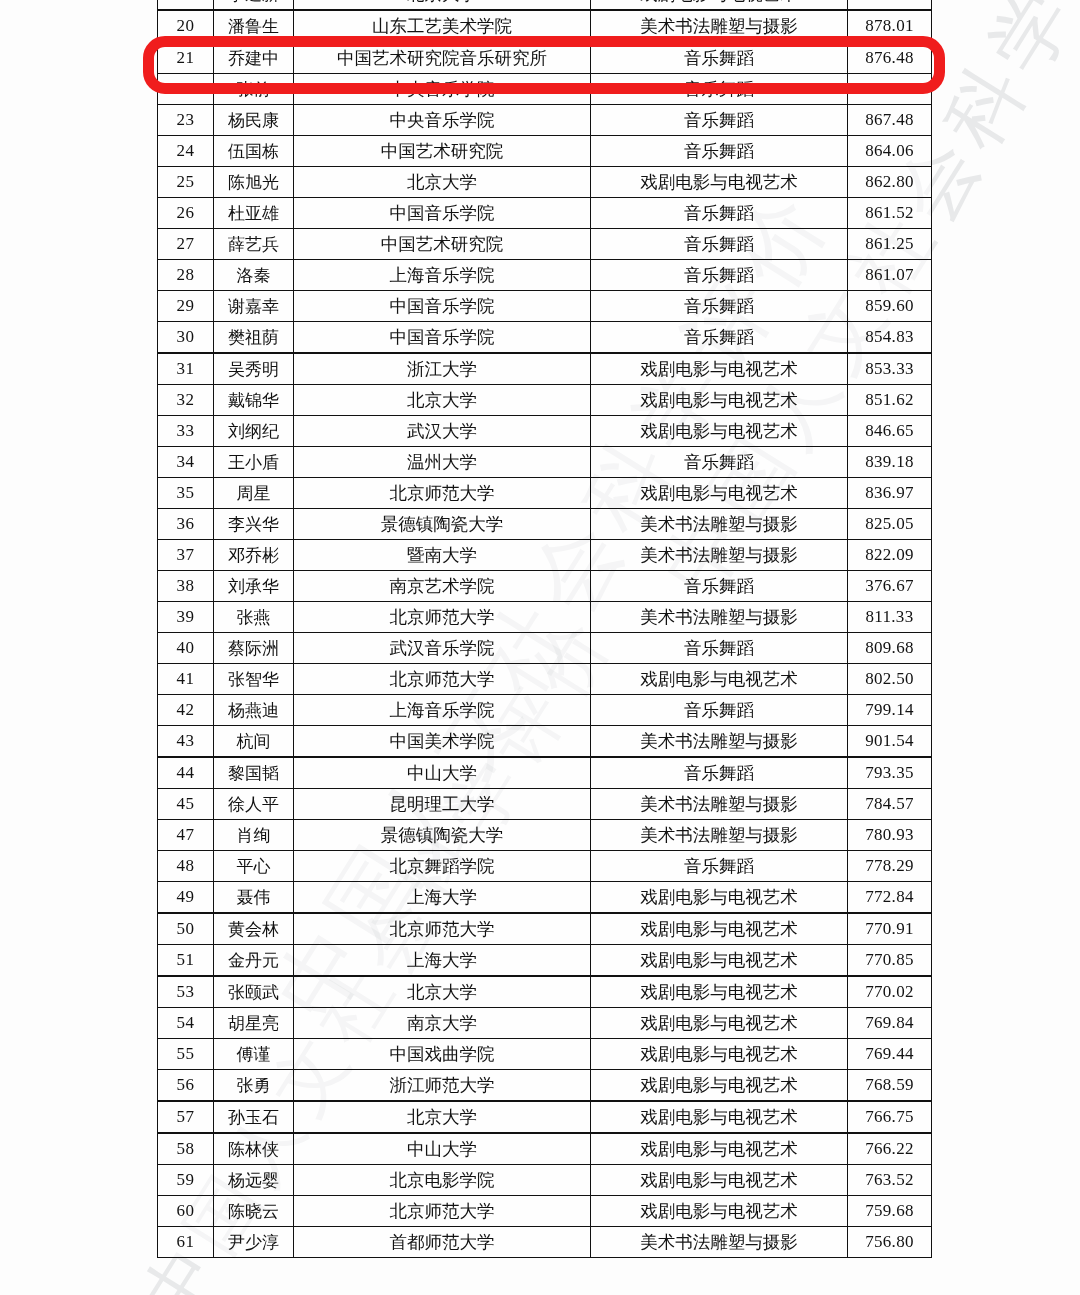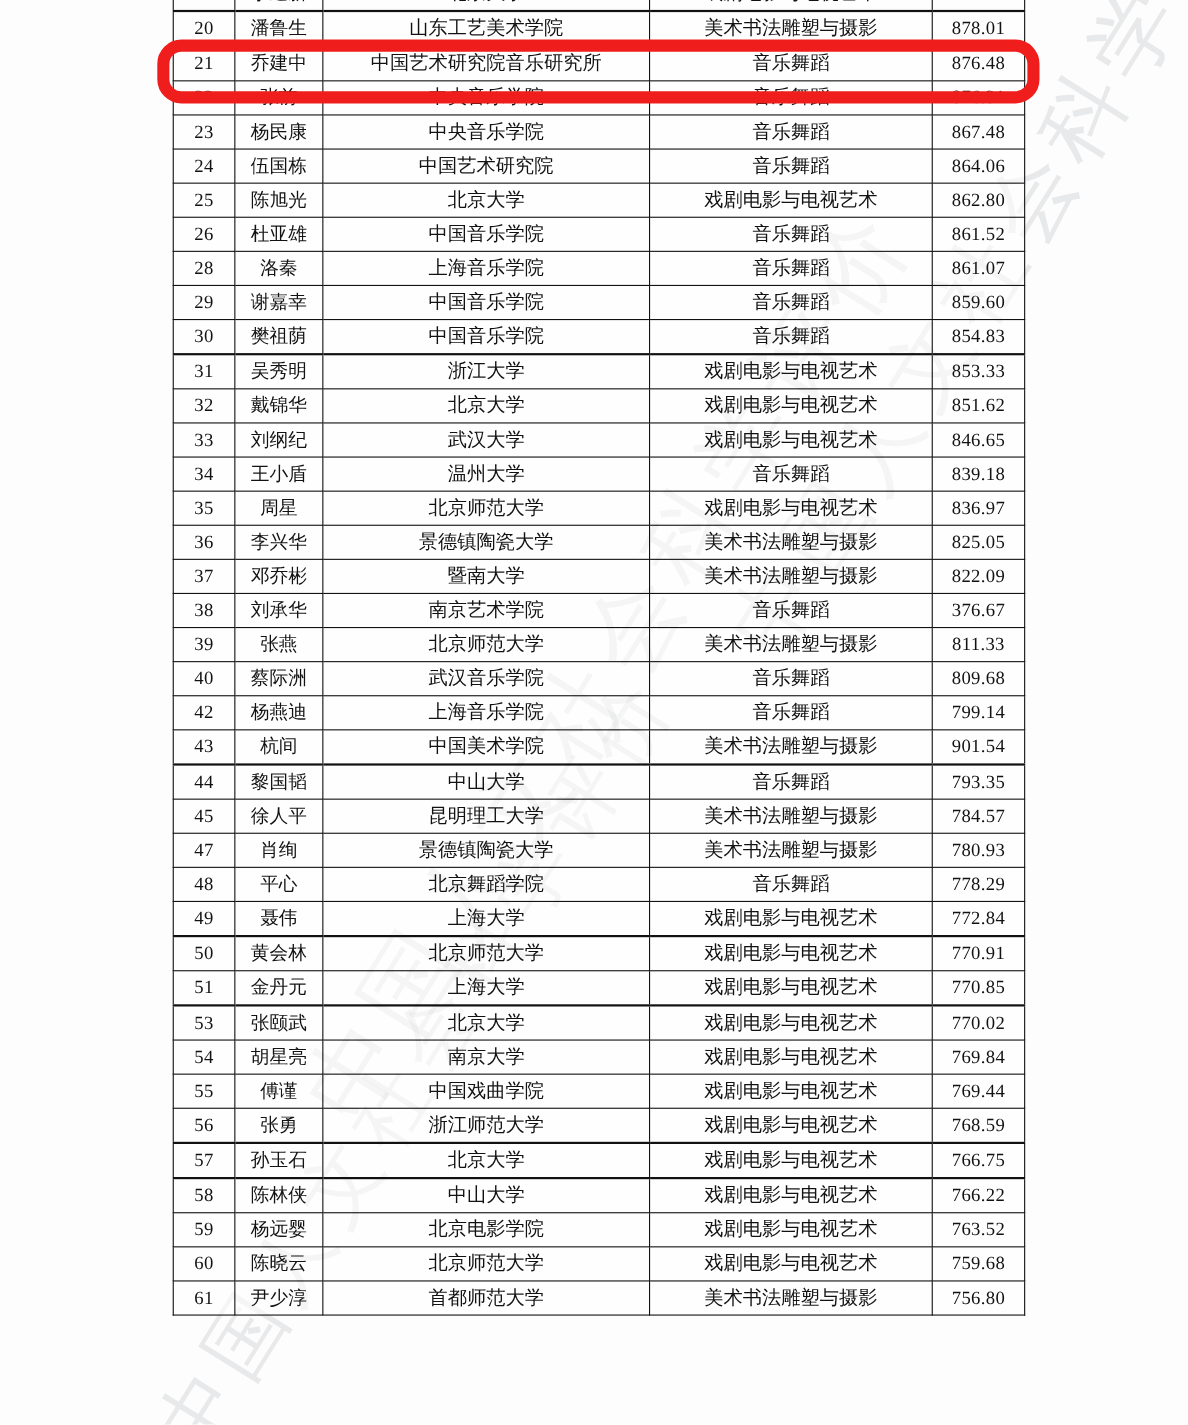--- a/index.html
+++ b/index.html
@@ -200,20 +200,27 @@
             <td class="cell-score">862.80</td>
           </tr>
           <tr>
             <td class="cell-rank">26</td>
             <td class="cell-name">杜亚雄</td>
             <td class="cell-inst">中国音乐学院</td>
             <td class="cell-disc">音乐舞蹈</td>
             <td class="cell-score">861.52</td>
           </tr>
           <tr>
+            <td class="cell-rank">27</td>
+            <td class="cell-name">薛艺兵</td>
+            <td class="cell-inst">中国艺术研究院</td>
+            <td class="cell-disc">音乐舞蹈</td>
+            <td class="cell-score">861.25</td>
+          </tr>
+          <tr>
             <td class="cell-rank">28</td>
             <td class="cell-name">洛秦</td>
             <td class="cell-inst">上海音乐学院</td>
             <td class="cell-disc">音乐舞蹈</td>
             <td class="cell-score">861.07</td>
           </tr>
           <tr>
             <td class="cell-rank">29</td>
             <td class="cell-name">谢嘉幸</td>
             <td class="cell-inst">中国音乐学院</td>
@@ -291,20 +298,27 @@
             <td class="cell-score">811.33</td>
           </tr>
           <tr>
             <td class="cell-rank">40</td>
             <td class="cell-name">蔡际洲</td>
             <td class="cell-inst">武汉音乐学院</td>
             <td class="cell-disc">音乐舞蹈</td>
             <td class="cell-score">809.68</td>
           </tr>
           <tr>
+            <td class="cell-rank">41</td>
+            <td class="cell-name">张智华</td>
+            <td class="cell-inst">北京师范大学</td>
+            <td class="cell-disc">戏剧电影与电视艺术</td>
+            <td class="cell-score">802.50</td>
+          </tr>
+          <tr>
             <td class="cell-rank">42</td>
             <td class="cell-name">杨燕迪</td>
             <td class="cell-inst">上海音乐学院</td>
             <td class="cell-disc">音乐舞蹈</td>
             <td class="cell-score">799.14</td>
           </tr>
           <tr>
             <td class="cell-rank">43</td>
             <td class="cell-name">杭间</td>
             <td class="cell-inst">中国美术学院</td>

